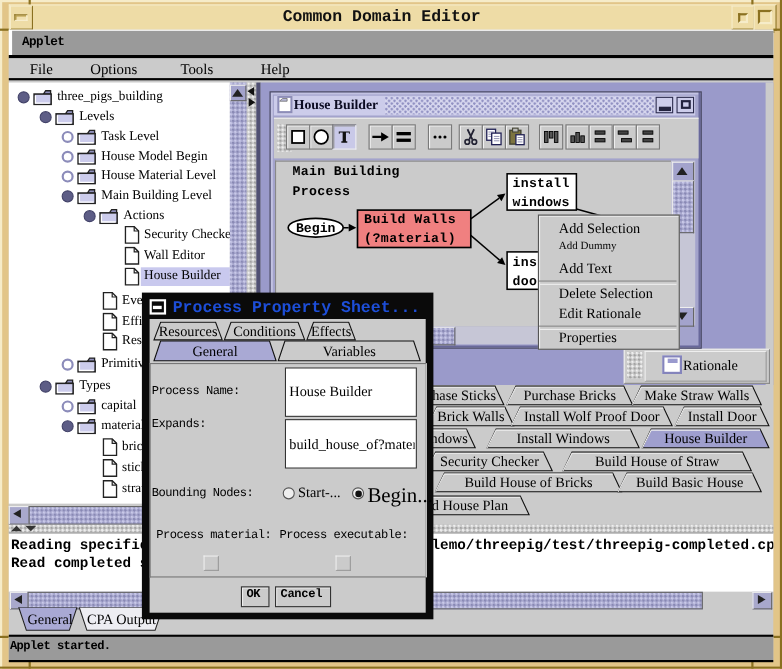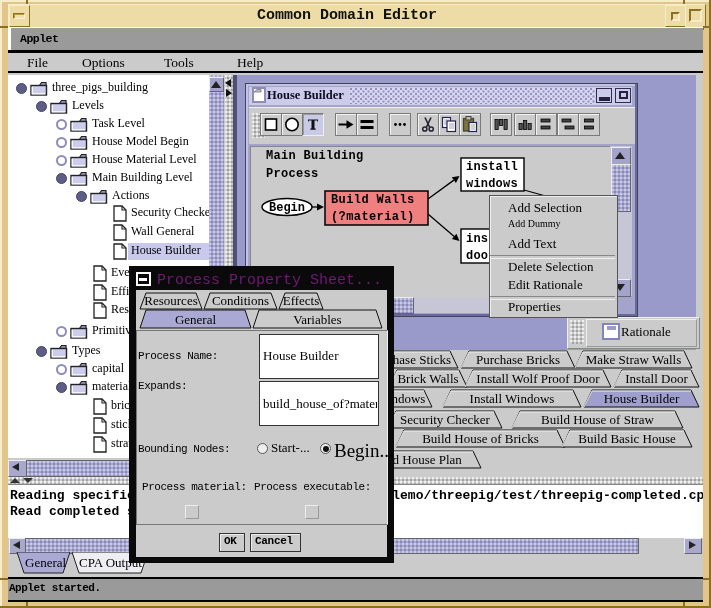--- a/index.html
+++ b/index.html
@@ -118,21 +118,21 @@
     <div class="abs" style="left:104px;top:113px;font-size:12px;white-space:pre">Actions</div>
     <svg class="abs" style="left:105px;top:130px" width="14" height="17">
       <path d="M1,1 h8 l4,4 v11 h-12 z" fill="#fff" stroke="#222" stroke-width="1.3"></path>
       <path d="M9,1 v4 h4" fill="none" stroke="#222" stroke-width="1.1"></path>
     </svg>
     <div class="abs" style="left:123px;top:130px;font-size:12px;white-space:pre">Security Checker</div>
     <svg class="abs" style="left:105px;top:149px" width="14" height="17">
       <path d="M1,1 h8 l4,4 v11 h-12 z" fill="#fff" stroke="#222" stroke-width="1.3"></path>
       <path d="M9,1 v4 h4" fill="none" stroke="#222" stroke-width="1.1"></path>
     </svg>
-    <div class="abs" style="left:123px;top:149px;font-size:12px;white-space:pre">Wall General</div>
+    <div class="abs" style="left:123px;top:149px;font-size:12px;white-space:pre">Wall Editor</div>
     <svg class="abs" style="left:105px;top:168px" width="14" height="17">
       <path d="M1,1 h8 l4,4 v11 h-12 z" fill="#fff" stroke="#222" stroke-width="1.3"></path>
       <path d="M9,1 v4 h4" fill="none" stroke="#222" stroke-width="1.1"></path>
     </svg>
     <div class="abs" style="left:123px;top:168px;font-size:12px;white-space:pre">House Builder</div>
     <svg class="abs" style="left:85px;top:190px" width="14" height="17">
       <path d="M1,1 h8 l4,4 v11 h-12 z" fill="#fff" stroke="#222" stroke-width="1.3"></path>
       <path d="M9,1 v4 h4" fill="none" stroke="#222" stroke-width="1.1"></path>
     </svg>
     <div class="abs" style="left:103px;top:190px;font-size:12px;white-space:pre">Event Handler</div>
@@ -411,21 +411,21 @@
 <div class="abs" style="left:490px;top:255px;width:125px;height:2px;border-top:1px solid #888;border-bottom:1px solid #eee;z-index:31"></div>
 <div class="abs" style="left:508px;top:259px;font-size:13px;z-index:31">Delete Selection</div>
 <div class="abs" style="left:508px;top:277px;font-size:13px;z-index:31">Edit Rationale</div>
 <div class="abs" style="left:490px;top:296px;width:125px;height:2px;border-top:1px solid #888;border-bottom:1px solid #eee;z-index:31"></div>
 <div class="abs" style="left:508px;top:299px;font-size:13px;z-index:31">Properties</div>
 
 <div id="dialog" class="abs" style="left:129px;top:266px;width:265px;height:297px;z-index:40">
     <div class="abs" style="left:0;top:0;width:265px;height:297px;background:#0a0a0a"></div>
     <div class="abs" style="left:7px;top:6px;width:15px;height:14px;box-sizing:border-box;border:2px solid #fff;background:#0a0a0a"></div>
     <div class="abs" style="left:10px;top:11.5px;width:8px;height:3px;background:#fff"></div>
-    <div class="abs mono" style="left:28px;top:6px;font-size:15px;font-weight:normal;color:#701a75;letter-spacing:0px">Process Property Sheet...</div>
+    <div class="abs mono" style="left:28px;top:6px;font-size:15px;font-weight:bold;color:#1d4ed8;letter-spacing:0px">Process Property Sheet...</div>
     <div class="abs" style="left:7px;top:24px;width:251px;height:267px;background:#cbcbcb"></div>
     <svg class="abs" style="left:7px;top:26px" width="251" height="64" viewBox="0 0 251 64">
       <polygon points="10,1 60,1 66,17 4,17" fill="#cbcbcb" stroke="#111" stroke-width="1"></polygon>
       <text x="35" y="13" text-anchor="middle" font-size="13px" font-family="Liberation Serif">Resources</text>
       <polygon points="74,1 135,1 141,17 68,17" fill="#cbcbcb" stroke="#111" stroke-width="1"></polygon>
       <text x="104.5" y="13" text-anchor="middle" font-size="13px" font-family="Liberation Serif">Conditions</text>
       <polygon points="149,1 181,1 187,17 143,17" fill="#cbcbcb" stroke="#111" stroke-width="1"></polygon>
       <text x="165" y="13" text-anchor="middle" font-size="13px" font-family="Liberation Serif">Effects</text>
       <polygon points="10,18 109,18 115,36 4,36" fill="#a9a9d4" stroke="#111" stroke-width="1"></polygon>
       <text x="59.5" y="32" text-anchor="middle" font-size="13px" font-family="Liberation Serif">General</text>

